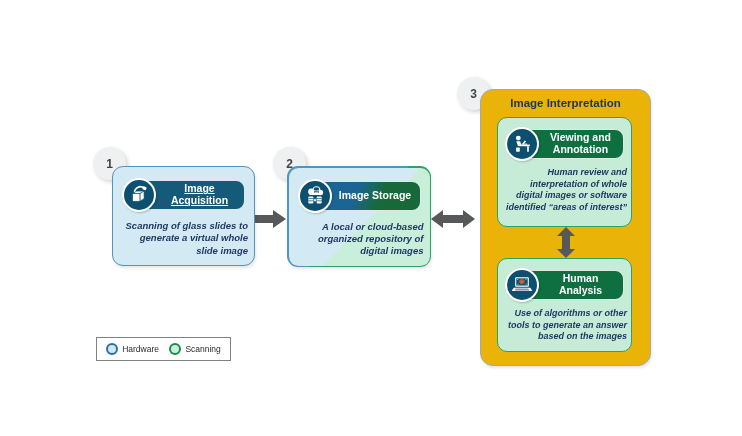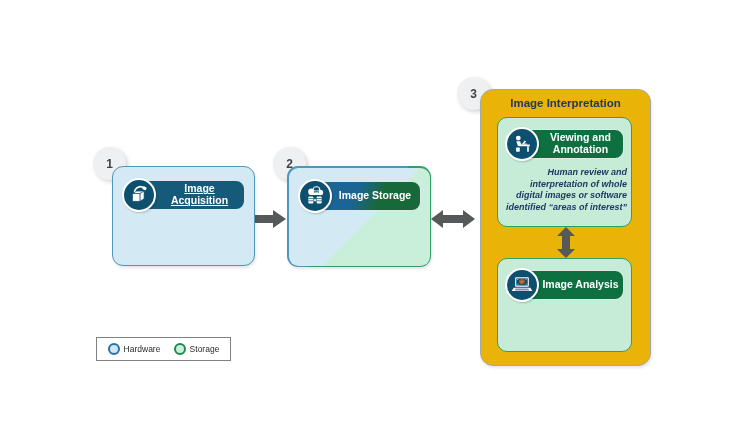--- a/index.html
+++ b/index.html
@@ -101,20 +101,21 @@
         <svg width="24" height="24" viewBox="0 0 26 26">
           <path d="M8.2,9.8 A6.2,6.2 0 0 1 18.5,5.6" fill="none" stroke="#ffffff" stroke-width="1.8"></path>
           <rect x="17" y="4" width="4" height="3.4" rx="0.6" fill="#ffffff" transform="rotate(25 19 5.7)"></rect>
           <polygon points="6,11.5 10.5,8.8 18.5,8.8 14,11.5" fill="#ffffff" stroke="#0d4f6e" stroke-width="0.7"></polygon>
           <polygon points="14,11.5 18.5,8.8 18.5,17 14,19.8" fill="#ffffff" stroke="#0d4f6e" stroke-width="0.7"></polygon>
           <rect x="6" y="11.5" width="8" height="8.3" fill="#ffffff" stroke="#0d4f6e" stroke-width="0.7"></rect>
         </svg>
       </div>
       <div class="pill pill-teal">Image Acquisition</div>
     </div>
+    <div class="card-desc">Scanning of glass slides to generate a virtual whole slide image</div>
   </div>
 
   <svg class="arrow arrow-1" width="32" height="20" viewBox="0 0 32 20">
     <polygon points="0,6 18,6 18,1 31,10 18,19 18,14 0,14" fill="#57585a"></polygon>
   </svg>
 
   <div class="card card2-outer">
     <div class="card2-inner">
       <div class="card-header">
         <div class="icon-circle">
@@ -142,20 +143,21 @@
               <rect x="11.6" y="16.9" width="2.8" height="1.2" fill="#ffffff"></rect>
               <rect x="12.4" y="16.1" width="1.2" height="2.8" fill="#ffffff"></rect>
             </g>
             <g stroke="#0d4f6e" stroke-width="0.8" fill="none">
               <path d="M5.8,15.8 h5.4 M5.8,18.2 h5.4 M14.8,15.8 h5.4 M14.8,18.2 h5.4"></path>
             </g>
           </svg>
         </div>
         <div class="pill pill-mix">Image Storage</div>
       </div>
+      <div class="card-desc">A local or cloud-based organized repository of digital images</div>
     </div>
   </div>
 
   <svg class="arrow arrow-2" width="44" height="20" viewBox="0 0 44 20">
     <polygon points="0,10 12,1 12,6 32,6 32,1 44,10 32,19 32,14 12,14 12,19" fill="#57585a"></polygon>
   </svg>
 
   <div class="interp-box">
     <div class="interp-title">Image Interpretation</div>
 
@@ -194,29 +196,30 @@
               <rect x="8" y="6.6" width="0.9" height="0.9"></rect>
                 <rect x="16.8" y="6.4" width="0.9" height="0.9"></rect>
               <rect x="8.2" y="11.8" width="0.9" height="0.9"></rect>
                 <rect x="17" y="11.6" width="0.9" height="0.9"></rect>
               <rect x="12.4" y="9.2" width="1" height="1" fill="#e8c23a"></rect>
             </g>
             <path d="M4,16 h18 l2.2,3.6 h-22.4 z" fill="#ffffff"></path>
             <path d="M6,17.4 h14 M5.4,18.4 h15.4" stroke="#0d4f6e" stroke-width="0.7"></path>
           </svg>
         </div>
-        <div class="pill pill-green">Image Analysis</div>
-      </div>
+        <div class="pill pill-green">Human Analysis</div>
+      </div>
+      <div class="card-desc">Use of algorithms or other tools to generate an answer based on the images</div>
     </div>
   </div>
 
   <div class="legend">
     <div class="legend-item">
       <span class="legend-dot dot-hardware"></span>
       <span class="legend-label">Hardware</span>
     </div>
     <div class="legend-item">
       <span class="legend-dot dot-software"></span>
-      <span class="legend-label">Storage</span>
+      <span class="legend-label">Scanning</span>
     </div>
   </div>
 
 </div>
 
 </body></html>

